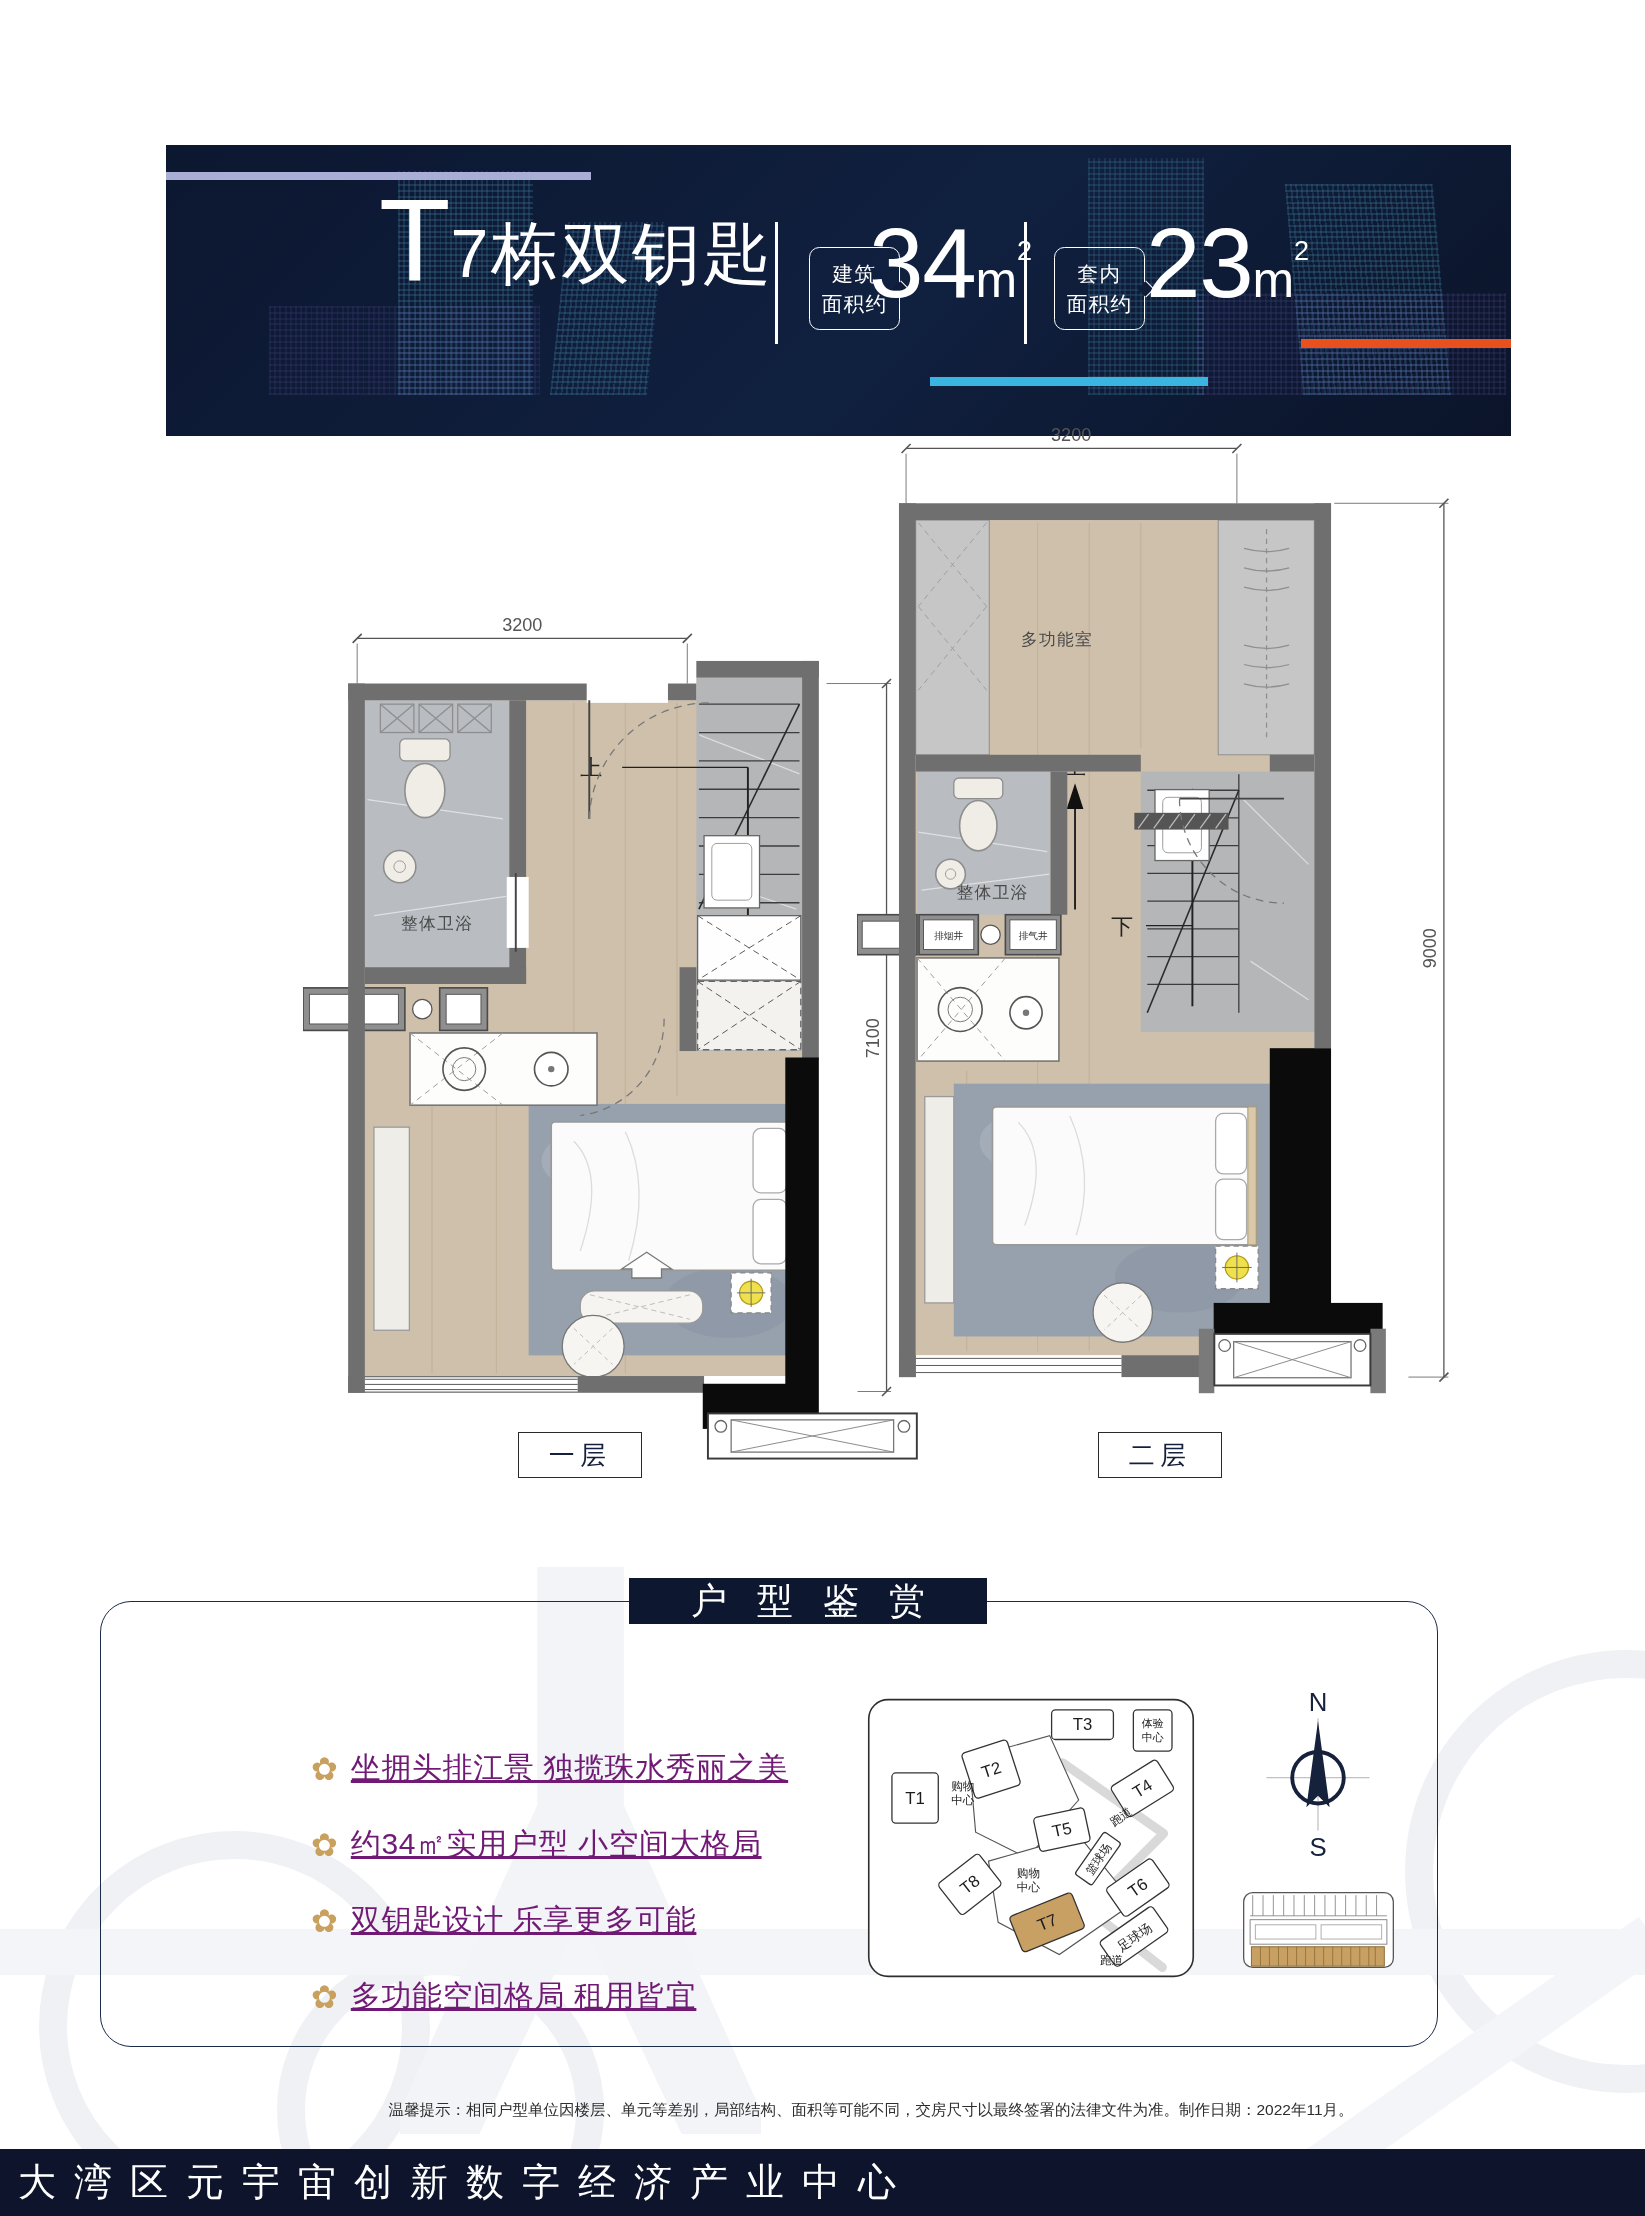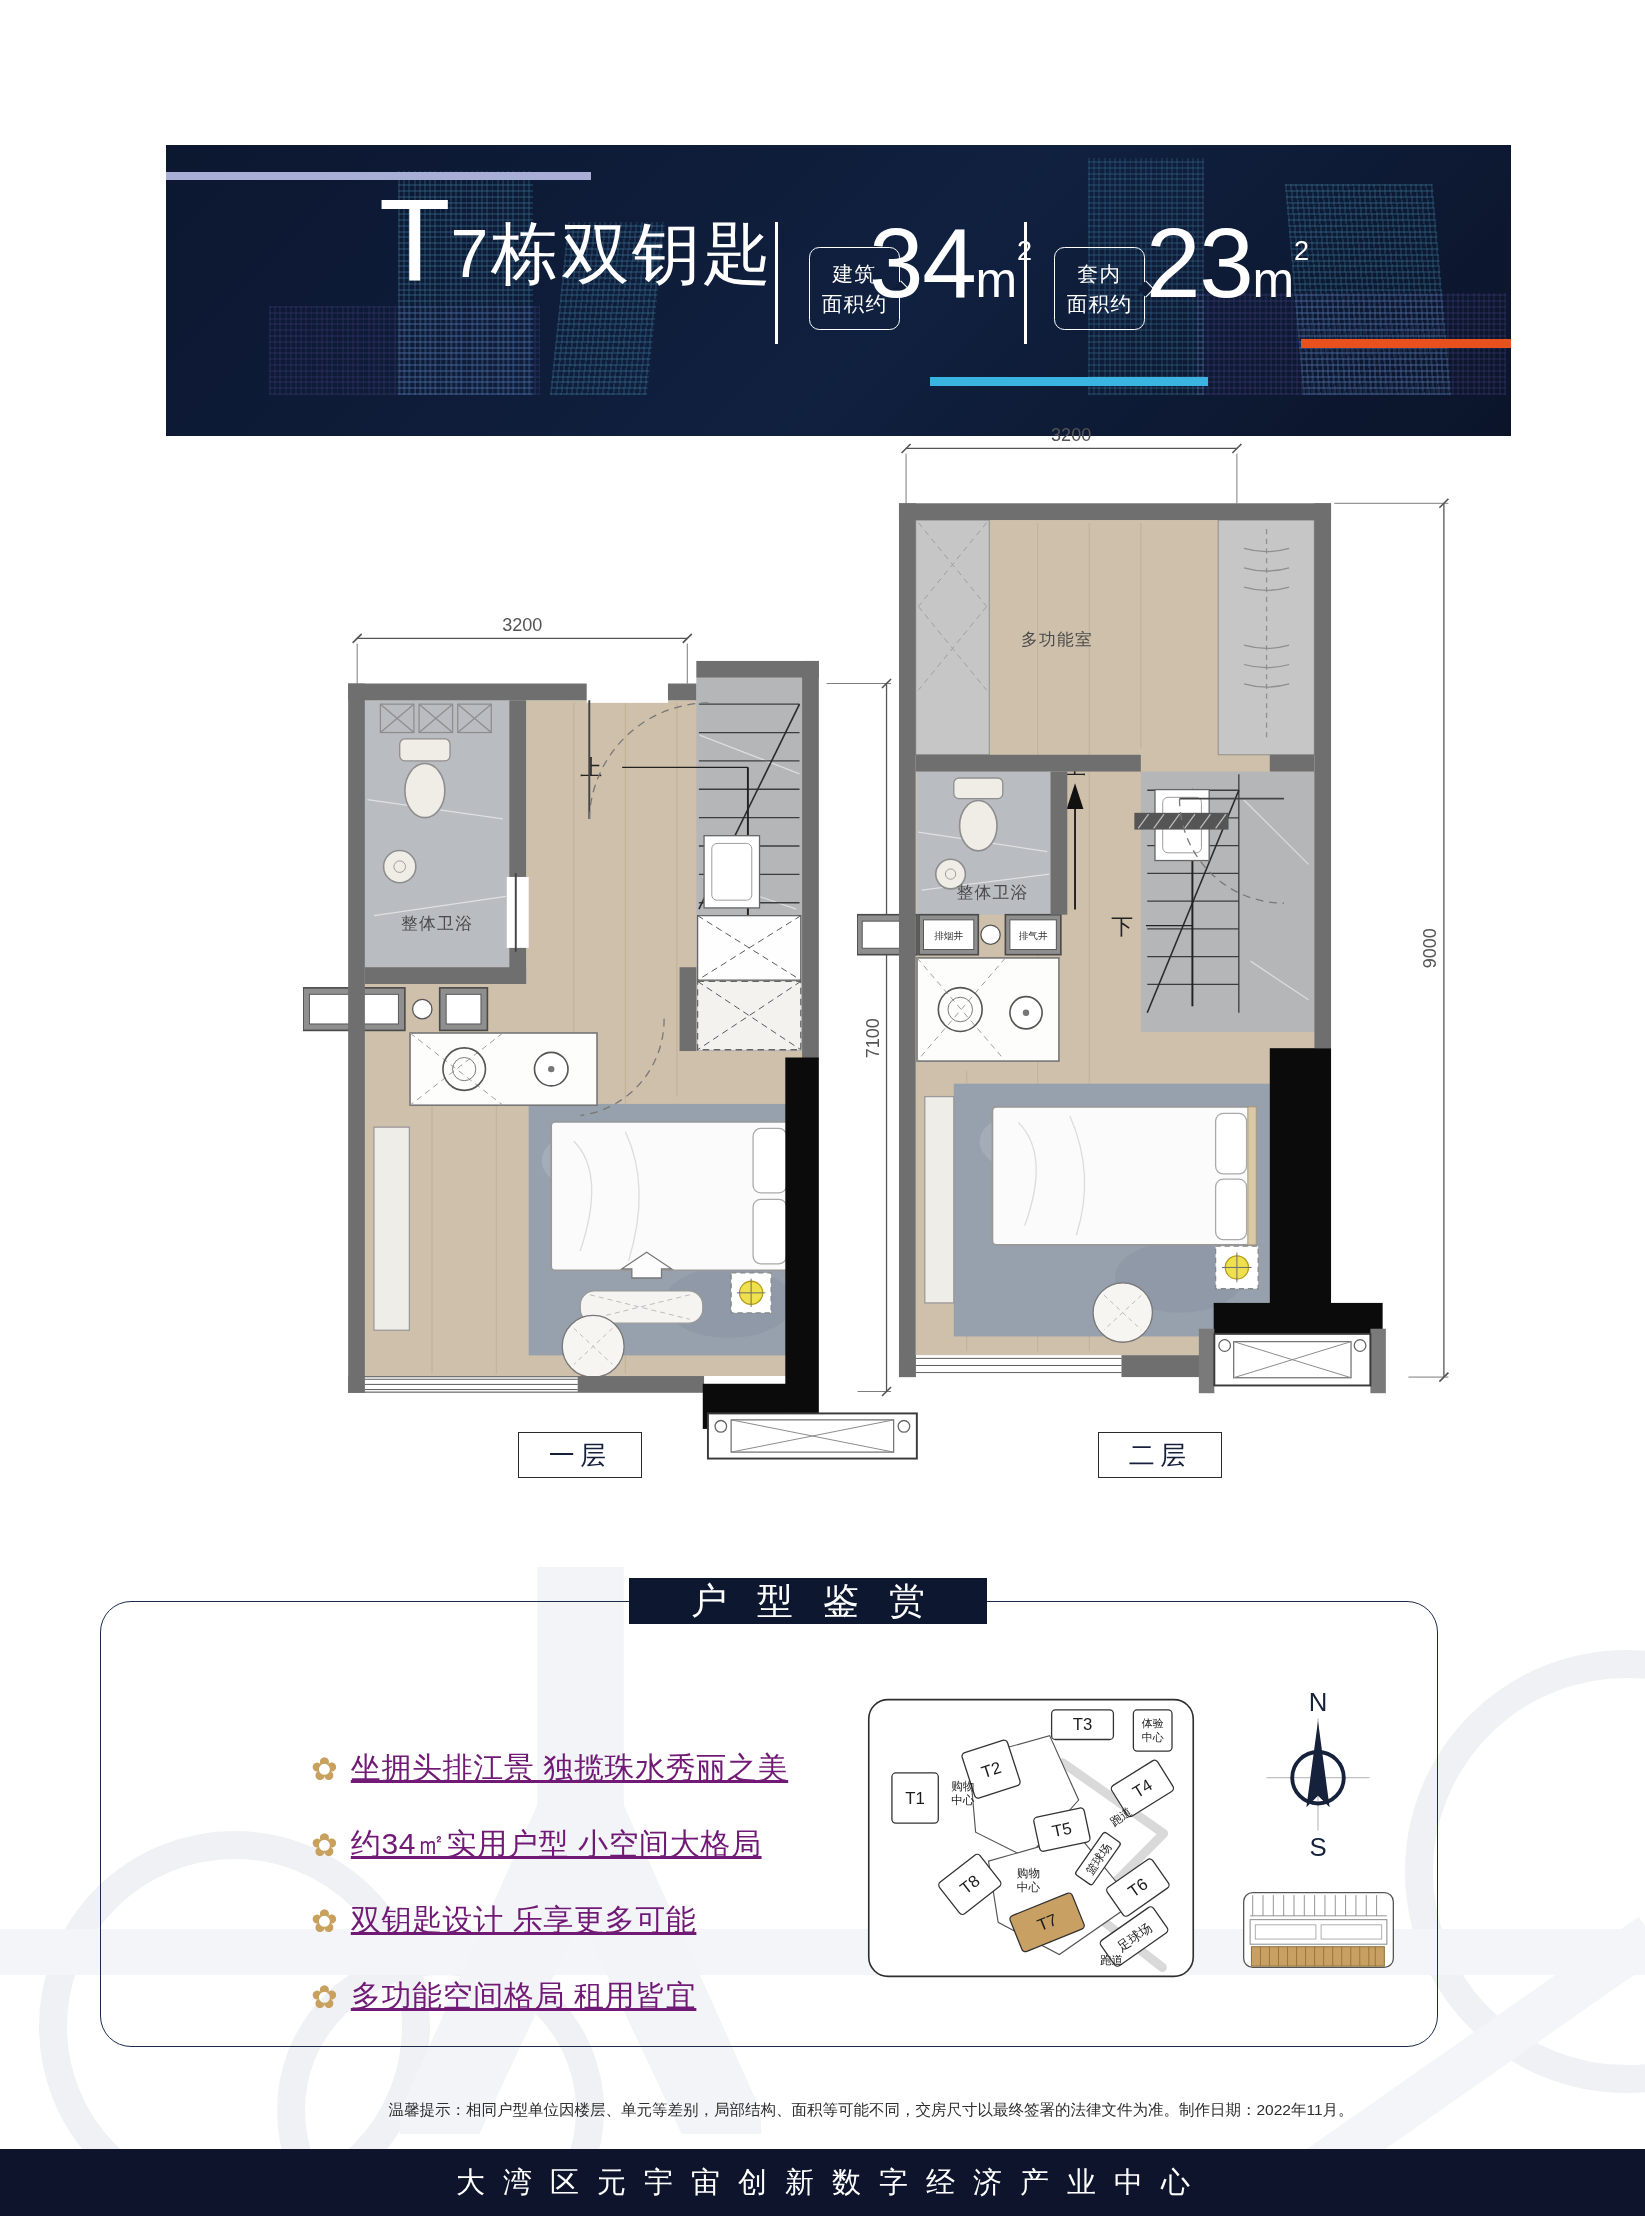--- a/index.html
+++ b/index.html
@@ -54,22 +54,22 @@
               color:#fff;font-size:36px;letter-spacing:30px;padding-left:30px;box-sizing:border-box;
               display:flex;align-items:center;justify-content:center;}
   #bullets{position:absolute;left:311px;top:1748px;z-index:3;}
   .bullet{display:flex;align-items:center;margin-bottom:35px;}
   .bullet .ico{font-size:32px;margin-right:13px;line-height:1;}
   .bullet .txt{font-size:30px;color:#701a75;font-weight:500;letter-spacing:0.6px;white-space:nowrap;text-decoration:underline;}
 
   
   .disclaimer{position:absolute;left:0;width:1646px;text-align:center;font-size:15.5px;color:#2e2e2e;z-index:3;}
   #footer{position:absolute;left:0;top:2149px;width:1646px;height:67px;background:#0d142b;z-index:4;
-          color:#fff;display:flex;align-items:center;justify-content:center;
-          font-size:29px;letter-spacing:18px;padding-left:18px;box-sizing:border-box;}
+          color:#fff;display:flex;align-items:center;
+          font-size:38px;letter-spacing:18px;padding-left:18px;box-sizing:border-box;}
 </style>
 </head>
 <body>
 
 <div id="page">
 
   <div class="wm-ring" style="left:39px;top:1831px;width:335px;height:335px;"></div>
   <div class="wm-ring" style="left:277px;top:1947px;width:271px;height:271px;"></div>
   <div class="wm-ring" style="left:1405px;top:1650px;width:387px;height:387px;"></div>
   <div class="wm-stripe" style="left:0;top:1929px;width:1646px;height:46px;"></div>

